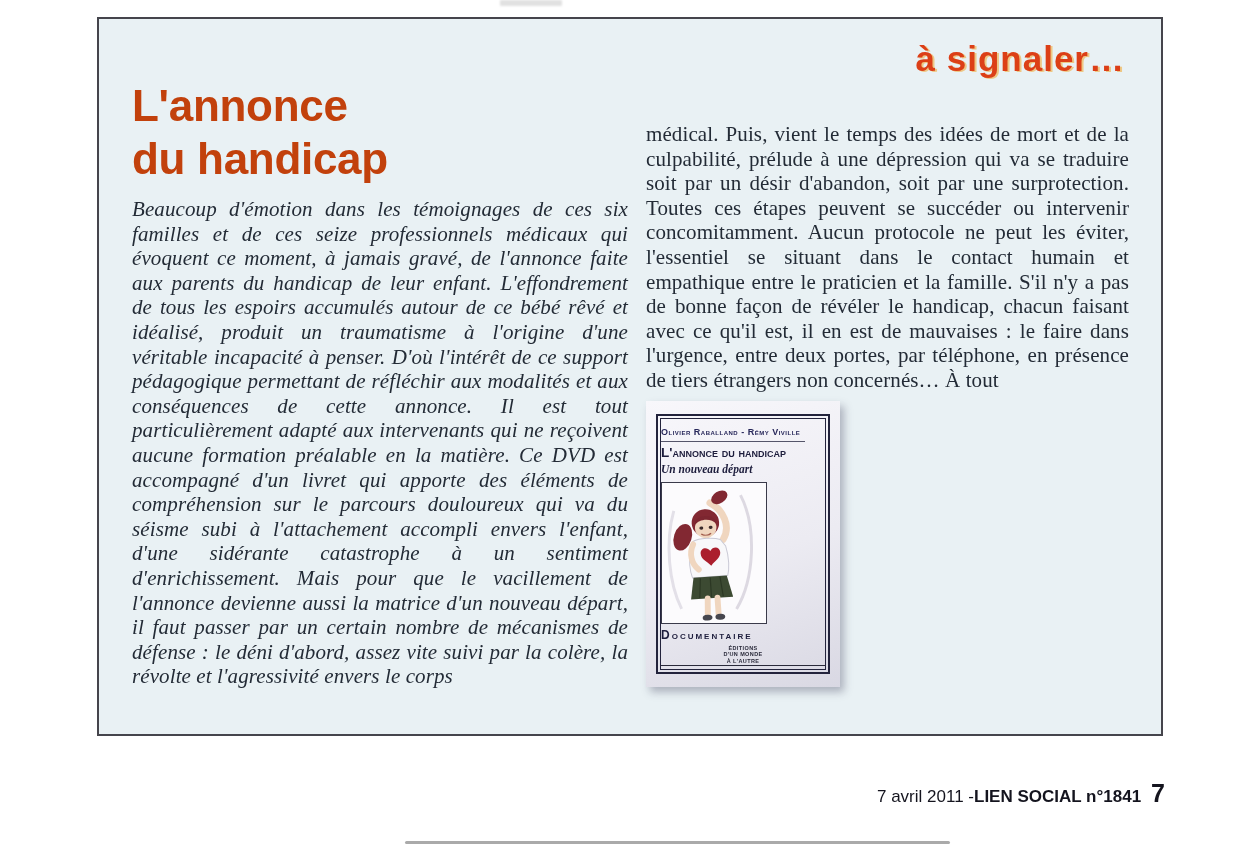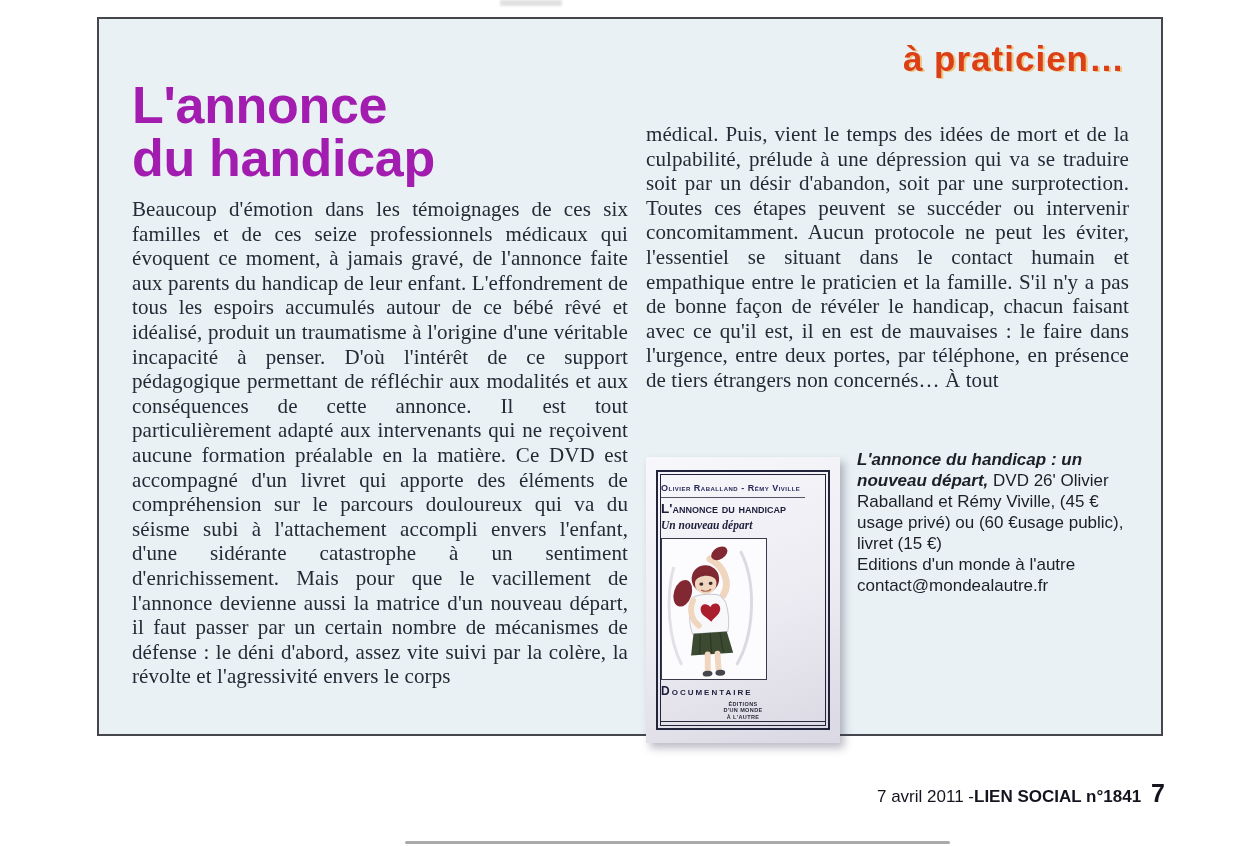--- a/index.html
+++ b/index.html
@@ -28,40 +28,41 @@
     font-weight:bold;
     letter-spacing:1px;
     color:#dc3f17;
     text-shadow:2px 1px 0 rgba(242,166,42,0.55);
   }
 
   
   .article-title {
     position:absolute;
     left:33px; top:60px;
-    font-size:52px;
+    font-size:44px;
     line-height:53px;
-    color:#a21caf;
+    color:#c2410c;
     letter-spacing:-0.3px;
   }
 
   
   .serif {
     font-family:"Liberation Serif", serif;
     font-size:21px;
     line-height:24.6px;
     letter-spacing:0.1px;
     color:#232b36;
     text-align:justify;
     hyphens:auto;
   }
   .col-left {
     position:absolute;
     left:33px; top:178px;
     width:496px;
+    font-style:italic;
   }
   .col-right {
     position:absolute;
     left:547px; top:103px;
     width:483px;
   }
   .wrap-section { margin-top:0; }
 
   
   .dvd-cover {
@@ -167,21 +168,21 @@
     width:62px; height:6px;
     background:#bdbdbd; opacity:0.45;
     filter:blur(1px);
   }
 </style>
 </head>
 <body>
 
 <div class="content-box">
 
-  <div class="flag">à praticien…</div>
+  <div class="flag">à signaler…</div>
 
   <h1 class="article-title"><span>L'annonce</span><br><span>du handicap</span></h1>
 
   <div class="col-left serif">Beaucoup d'émotion dans les témoignages de ces six familles et de ces seize professionnels médicaux qui évoquent ce moment, à jamais gravé, de l'annonce faite aux parents du handicap de leur enfant. L'effondrement de tous les espoirs accumulés autour de ce bébé rêvé et idéalisé, produit un traumatisme à l'origine d'une véritable incapacité à penser. D'où l'intérêt de ce support pédagogique permettant de réfléchir aux modalités et aux conséquences de cette annonce. Il est tout particulièrement adapté aux intervenants qui ne reçoivent aucune formation préalable en la matière. Ce DVD est accompagné d'un livret qui apporte des éléments de compréhension sur le parcours douloureux qui va du séisme subi à l'attachement accompli envers l'enfant, d'une sidérante catastrophe à un sentiment d'enrichissement. Mais pour que le vacillement de l'annonce devienne aussi la matrice d'un nouveau départ, il faut passer par un certain nombre de mécanismes de défense : le déni d'abord, assez vite suivi par la colère, la révolte et l'agressivité envers le corps</div>
 
   <div class="col-right">
     <div class="serif">médical. Puis, vient le temps des idées de mort et de la culpabilité, prélude à une dépression qui va se traduire soit par un désir d'abandon, soit par une surprotection. Toutes ces étapes peuvent se succéder ou intervenir concomitamment. Aucun protocole ne peut les éviter, l'essentiel se situant dans le contact humain et empathique entre le praticien et la famille. S'il n'y a pas de bonne façon de révéler le handicap, chacun faisant avec ce qu'il est, il en est de mauvaises : le faire dans l'urgence, entre deux portes, par téléphone, en présence de tiers étrangers non concernés… À tout</div>
 
     <div class="wrap-section">
 
@@ -231,25 +232,20 @@
             </div>
             <div class="cover-genre">Documentaire</div>
             <div class="cover-logo">Éditions
 d'un monde
 à l'autre</div>
           </div>
         </div>
       </div>
 
 
-      <div class="caption">
-        <span class="caption-title">L'annonce du handicap : un nouveau départ,</span><span> DVD 26' Olivier Raballand et Rémy Viville, (45 € usage privé) ou (60 €usage public), livret (15 €)</span>
-        <div>Editions d'un monde à l'autre</div>
-        <div>contact@mondealautre.fr</div>
-      </div>
 
     </div>
   </div>
 
 </div>
 
 <div class="footer">
   <span class="footer-date">7 avril 2011 - </span>
   <span class="footer-magazine">LIEN SOCIAL n°1841</span>
   <span class="footer-page">7</span>

